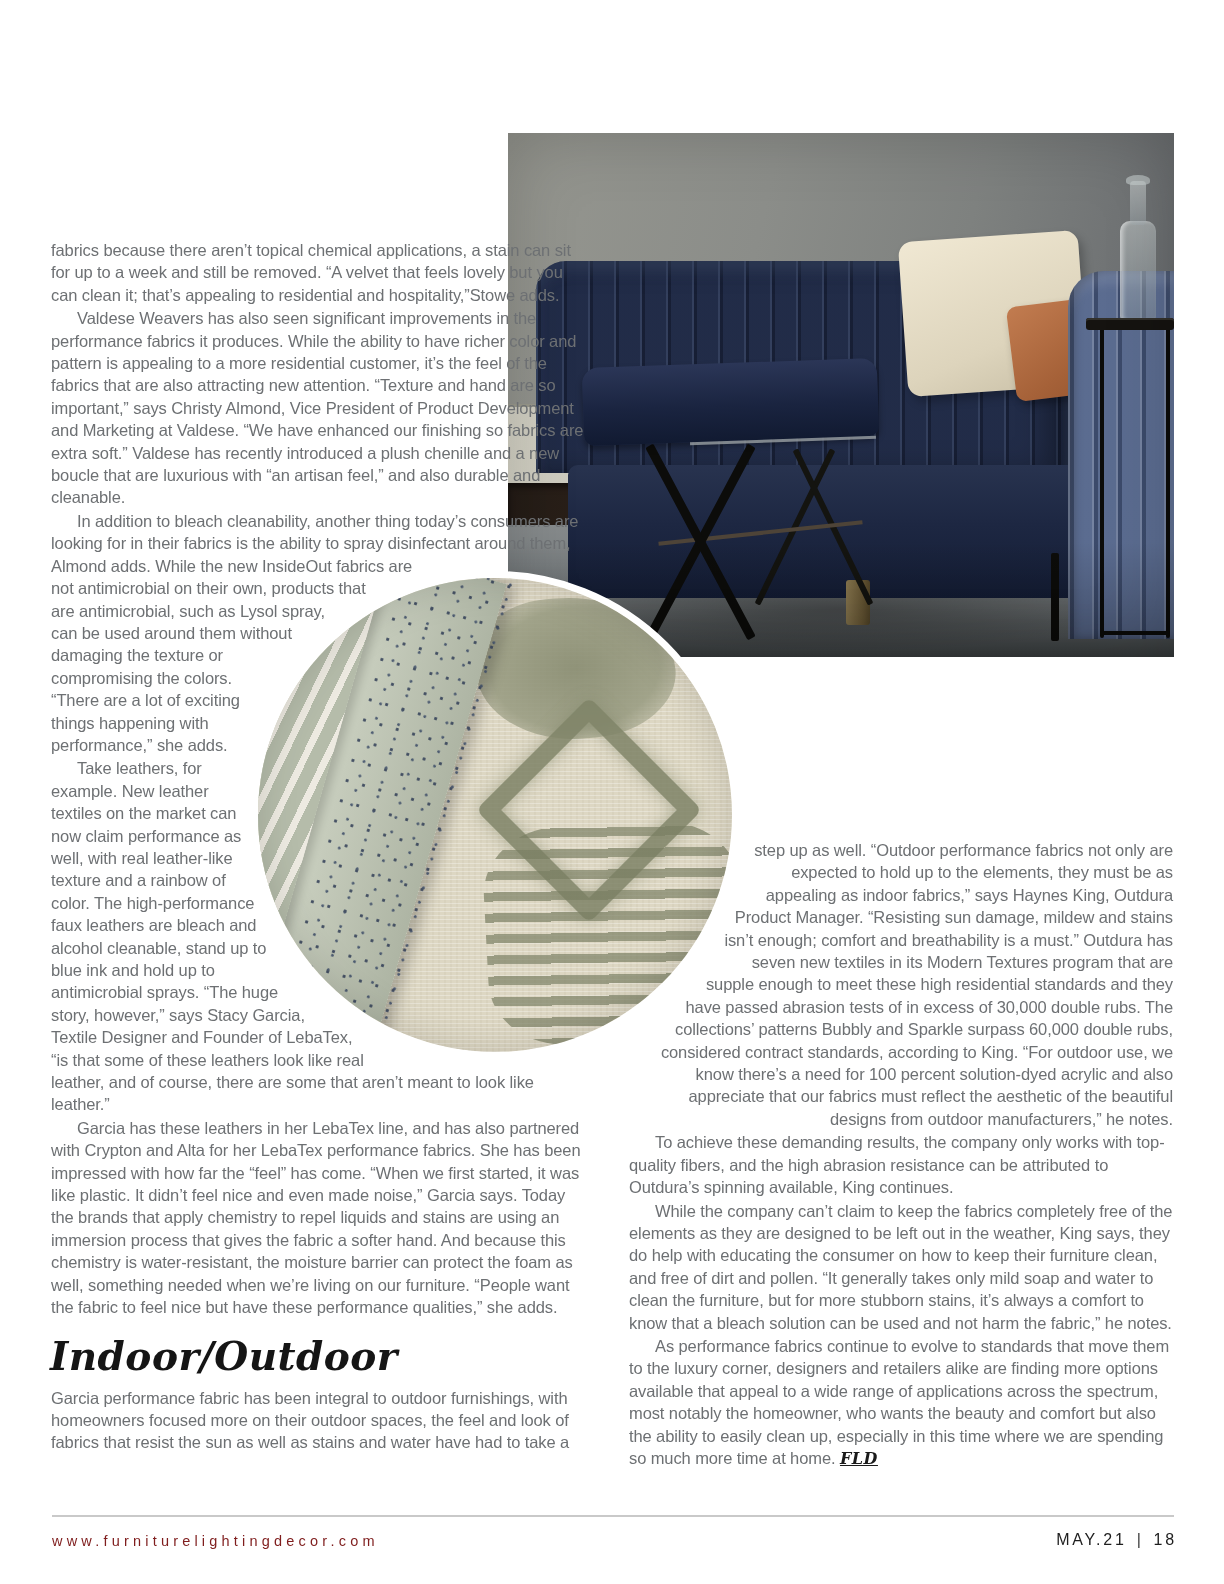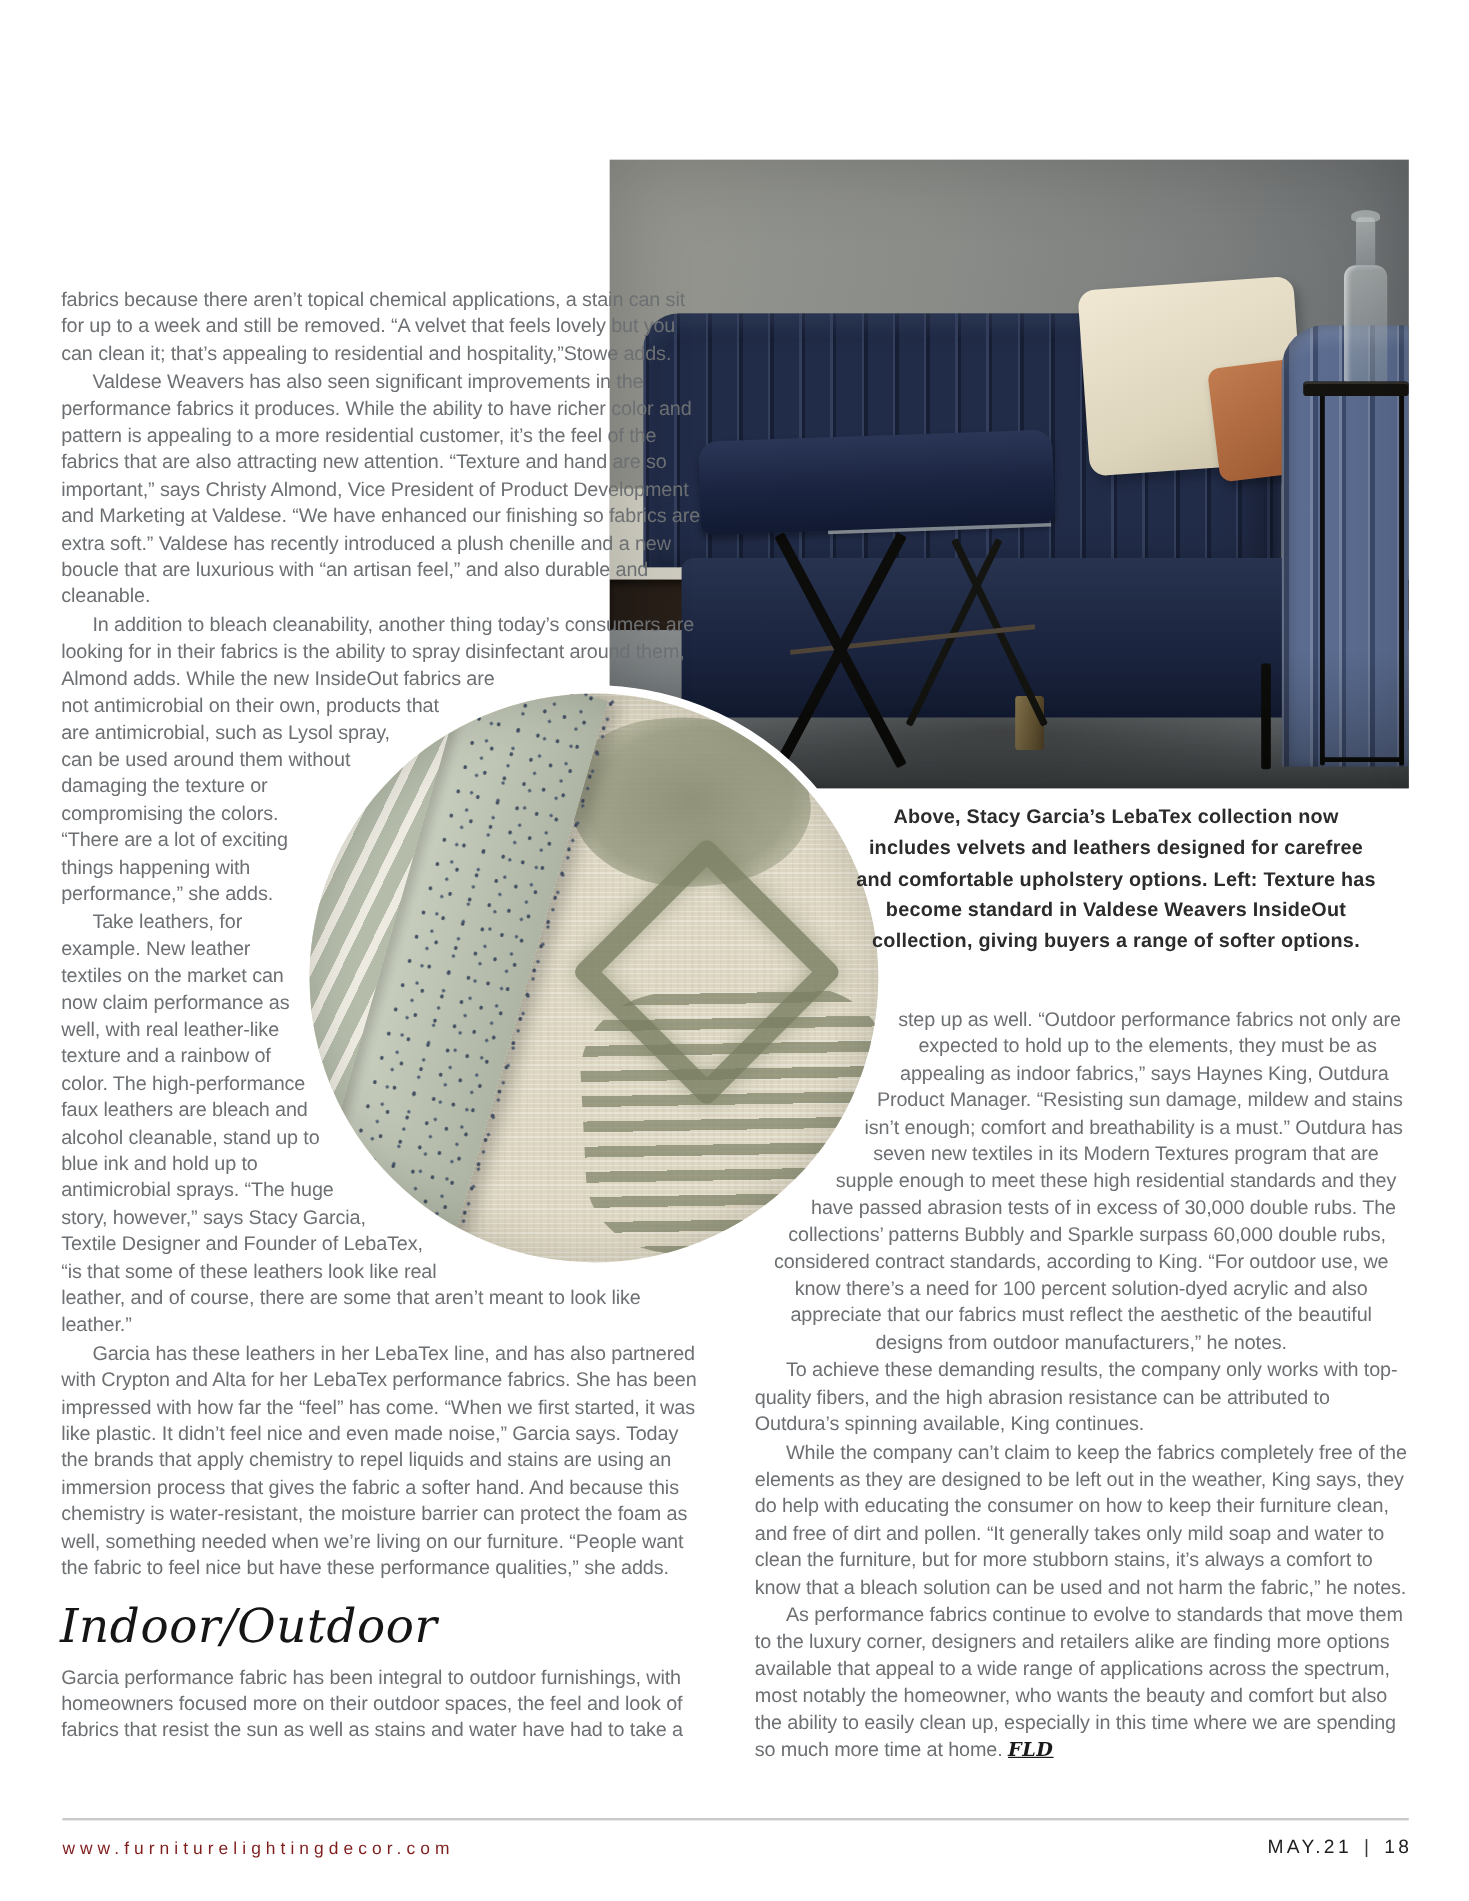--- a/index.html
+++ b/index.html
@@ -10,31 +10,31 @@
   }
   
   .col {
     position:absolute; color:#6d7073; font-size:16.5px; line-height:22.4px;
     letter-spacing:-0.1px; text-align:left;
   }
   .col p { margin:1px; }
   .col p.ind { text-indent:26px; }
   #left-col  { left:50px;  top:238px; width:542px; }
   #right-col { left:628px; top:838px; width:546px; }
-  #right-col .wrap-center { text-align:center; }
+  #right-col .wrap-center { text-align:right; }
   .circle-spacer-l {
     float:right; width:334px; height:826px;
     shape-outside:circle(249px at 237px 577px);
   }
   .circle-spacer-r {
     float:left; width:120px; height:226px;
     shape-outside:circle(249px at -133px -23px);
   }
   .section-heading {
-    font-family:"DejaVu Serif", serif; font-style:italic; font-weight:normal;
+    font-family:"DejaVu Serif", serif; font-style:italic; font-weight:bold;
     font-size:39px; line-height:42px; color:#151515; letter-spacing:0.5px;
     margin:16px 0 10px 0; text-indent:0;
   }
   .fld {
     font-family:"DejaVu Serif", serif; font-style:italic; font-weight:bold;
     color:#1a1a1a; font-size:16px; letter-spacing:0.5px;text-decoration:underline;
   }
   
   .caption {
     position:absolute; left:712px; top:669px; width:436px;
@@ -174,21 +174,20 @@
     <div class="fabric-weave"></div>
     <div class="motif-blob"></div>
     <div class="motif-diamond"></div>
     <div class="motif-bars"></div>
     <div class="fold-band"></div>
     <div class="fold-stripes"></div>
     <div class="fold-speckles"></div>
     <div class="circle-inner-shadow"></div>
   </div>
 
-  <div class="caption">Above, Stacy Garcia’s LebaTex collection now includes velvets and leathers designed for carefree and comfortable upholstery options. Left: Texture has become standard in Valdese Weavers InsideOut collection, giving buyers a range of softer options.</div>
 
   <div class="col" id="left-col">
     <div class="circle-spacer-l"></div>
     <p>fabrics because there aren’t topical chemical applications, a stain can sit for up to a week and still be removed. “A velvet that feels lovely but you can clean it; that’s appealing to residential and hospitality,”Stowe adds.</p>
     <p class="ind">Valdese Weavers has also seen significant improvements in the performance fabrics it produces. While the ability to have richer color and pattern is appealing to a more residential customer, it’s the feel of the fabrics that are also attracting new attention. “Texture and hand are so important,” says Christy Almond, Vice President of Product Development and Marketing at Valdese. “We have enhanced our finishing so fabrics are extra soft.” Valdese has recently introduced a plush chenille and a new boucle that are luxurious with “an artisan feel,” and also durable and cleanable.</p>
     <p class="ind">In addition to bleach cleanability, another thing today’s consumers are looking for in their fabrics is the ability to spray disinfectant around them, Almond adds. While the new InsideOut fabrics are not antimicrobial on their own, products that are antimicrobial, such as Lysol spray, can be used around them without damaging the texture or compromising the colors. “There are a lot of exciting things happening with performance,” she adds.</p>
     <p class="ind">Take leathers, for example. New leather textiles on the market can now claim performance as well, with real leather-like texture and a rainbow of color. The high-performance faux leathers are bleach and alcohol cleanable, stand up to blue ink and hold up to antimicrobial sprays. “The huge story, however,” says Stacy Garcia, Textile Designer and Founder of LebaTex, “is that some of these leathers look like real leather, and of course, there are some that aren’t meant to look like leather.”</p>
     <p class="ind">Garcia has these leathers in her LebaTex line, and has also partnered with Crypton and Alta for her LebaTex performance fabrics. She has been impressed with how far the “feel” has come. “When we first started, it was like plastic. It didn’t feel nice and even made noise,” Garcia says. Today the brands that apply chemistry to repel liquids and stains are using an immersion process that gives the fabric a softer hand. And because this chemistry is water-resistant, the moisture barrier can protect the foam as well, something needed when we’re living on our furniture. “People want the fabric to feel nice but have these performance qualities,” she adds.</p>
     <h2 class="section-heading">Indoor/Outdoor</h2>
     <p>Garcia performance fabric has been integral to outdoor furnishings, with homeowners focused more on their outdoor spaces, the feel and look of fabrics that resist the sun as well as stains and water have had to take a</p>

